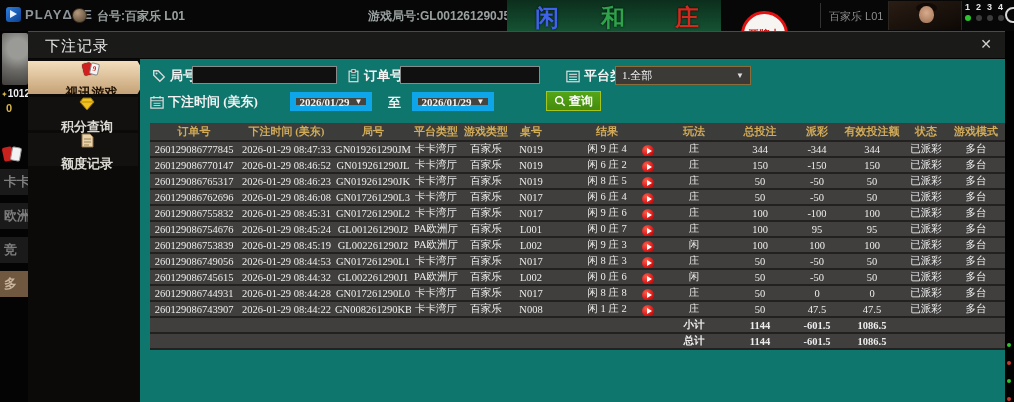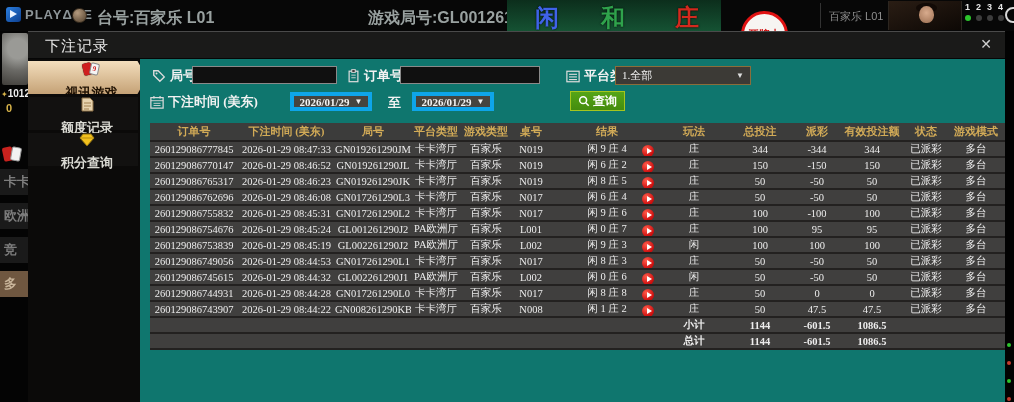--- a/index.html
+++ b/index.html
@@ -9,21 +9,21 @@
     background:#000; font-family:"Liberation Sans","DejaVu Sans",sans-serif;
     -webkit-font-smoothing:antialiased;
   }
   
   .topbar { position:absolute; left:0; top:0; width:1014px; height:31px; background:#070707; overflow:hidden; }
   .logo { position:absolute; left:6px; top:7px; display:flex; align-items:center; gap:4px; }
   .logo-ico { width:15px; height:15px; border-radius:3px; background:linear-gradient(135deg,#2b7fe0,#0d3f8f); position:relative; }
   .logo-ico::after { content:""; position:absolute; left:4px; top:3px; width:0; height:0; border-left:7px solid #eaf2ff; border-top:4px solid transparent; border-bottom:4px solid transparent; }
   .logo-txt { color:#8d9598; font-size:13px; font-weight:bold; letter-spacing:1px; }
   .coin { position:absolute; left:72px; top:8px; width:15px; height:15px; border-radius:50%; background:radial-gradient(circle at 35% 30%,#b49a7e,#6e5a44 70%); border:1px solid #3a2e20; }
-  .tb-txt { position:absolute; top:8px; color:#99a1a0; font-size:16px; font-weight:bold; white-space:nowrap; }
+  .tb-txt { position:absolute; top:8px; color:#99a1a0; font-size:12px; font-weight:bold; white-space:nowrap; }
   .tableno { left:97px; }
   .roundno { left:368px; }
   .felt { position:absolute; left:507px; top:0; width:214px; height:31px; background:linear-gradient(180deg,#0c2e1c,#155233); overflow:hidden; }
   .felt .spot { position:absolute; top:2px; font-size:24px; font-weight:bold; text-shadow:0 0 2px #000; }
   .spot-xian { left:28px; color:#3f63e8; }
   .spot-he   { left:94px; color:#2fa34c; }
   .spot-zhuang { left:168px; color:#d22a1e; }
   .deal-circle { position:absolute; left:741px; top:11px; width:47px; height:47px; border-radius:50%; background:#f7f5f2; border:3px solid #e01212; display:flex; justify-content:center; }
   .deal-circle span { color:#d01010; font-size:11px; font-weight:bold; margin-top:13px; white-space:nowrap; }
   .tb-div { position:absolute; left:820px; top:3px; width:1px; height:25px; background:#323232; }
@@ -66,21 +66,21 @@
   .tab-cards { position:relative; width:17px; height:16px; flex:none; }
   .tab-cards .c1,.tab-cards .c2 { position:absolute; width:9px; height:12px; border-radius:2px; top:2px; }
   .tab-cards .c1 { background:#cf1f1f; left:0; transform:rotate(-14deg); box-shadow:0 0 1px #000; }
   .tab-cards .c2 { background:#f5f5f5; left:7px; transform:rotate(12deg); border:1px solid #888; color:#c22; font-size:7px; line-height:10px; text-align:center; font-weight:bold; }
   .content { flex:1; position:relative; background:#0f766e; overflow:hidden; }
   
   .flabel { position:absolute; display:flex; align-items:center; gap:4px; color:#f2f2f2; font-size:13px; font-weight:bold; white-space:nowrap; }
   .finput { position:absolute; height:18px; background:#101010; border:1px solid #8a8a8a; color:#e8e8e8; font-size:11px; padding:0 5px; font-family:inherit; }
   .fselect { position:absolute; height:19px; background:#3c3a36; border:1px solid #8a6d3b; color:#f0f0f0; font-size:11px; display:flex; align-items:center; padding:0 6px; cursor:pointer; }
   .fselect .car { margin-left:auto; font-size:8px; color:#ddd; }
-  .datebtn { position:absolute; height:19px; width:82px; background:#46443f; border:4px solid #0ea5e9; color:#f2f2f2; font-size:11px; font-weight:bold; display:flex; align-items:center; justify-content:center; gap:5px; cursor:pointer; }
+  .datebtn { position:absolute; height:19px; width:82px; background:#46443f; border:6px solid #0ea5e9; color:#f2f2f2; font-size:11px; font-weight:bold; display:flex; align-items:center; justify-content:center; gap:5px; cursor:pointer; }
   .datebtn .car { font-size:8px; }
   .zhi { position:absolute; color:#f2f2f2; font-size:13px; font-weight:bold; }
   .qbtn { position:absolute; height:20px; width:55px; background:linear-gradient(180deg,#55a517,#448c0e); border:1px solid #a6c61e; color:#fff; font-size:12px; font-weight:bold; display:flex; align-items:center; justify-content:center; gap:3px; cursor:pointer; }
   
   .tblwrap { position:absolute; left:10px; top:64px; width:855px; }
   table.bets { width:855px; border-collapse:collapse; table-layout:fixed; }
   table.bets th { height:18px; background:#3c3c3b; color:#d2ab57; font-size:11px; font-weight:bold; border-bottom:2px solid #232120; white-space:nowrap; overflow:hidden; }
   table.bets td { height:16px; background:#403f3e; color:#ededed; font-size:10.5px; text-align:center; border-bottom:2px solid #232120; white-space:nowrap; overflow:hidden; }
   td.result-cell { position:relative;margin-top:48px; }
   .play { position:absolute; right:9px; top:3px; width:12px; height:12px; border-radius:50%; background:radial-gradient(circle at 35% 30%,#ff5a4a,#cc0d0d 70%); cursor:pointer; }
@@ -166,34 +166,34 @@
     <div class="mbody">
       <div class="tabs-col">
         <div class="vtab active">
           <span class="tab-cards">
               <span class="c1"></span>
               <span class="c2">9</span>
             </span>
           <span>视讯游戏</span>
         </div>
         <div class="vtab">
+          <svg class="ic" width="16" height="14" viewBox="0 0 16 14">
+              <polygon points="1,5 4,1 12,1 15,5 8,13" fill="#f2c11d" stroke="#8a6d10" stroke-width="1"></polygon>
+              <polyline points="1,5 15,5" stroke="#b88d12" stroke-width="1" fill="none"></polyline>
+            </svg>
+          <span>积分查询</span>
+        </div>
+        <div class="vtab">
           <svg class="ic" width="13" height="15" viewBox="0 0 13 15">
               <path d="M1 1h8l3 3v10H1z" fill="#e7d3ae" stroke="#8c7046" stroke-width="1"></path>
               <line x1="3" y1="6" x2="10" y2="6" stroke="#a08050"></line>
               <line x1="3" y1="9" x2="10" y2="9" stroke="#a08050"></line>
               <line x1="3" y1="12" x2="8" y2="12" stroke="#a08050"></line>
             </svg>
           <span>额度记录</span>
-        </div>
-        <div class="vtab">
-          <svg class="ic" width="16" height="14" viewBox="0 0 16 14">
-              <polygon points="1,5 4,1 12,1 15,5 8,13" fill="#f2c11d" stroke="#8a6d10" stroke-width="1"></polygon>
-              <polyline points="1,5 15,5" stroke="#b88d12" stroke-width="1" fill="none"></polyline>
-            </svg>
-          <span>积分查询</span>
         </div>
       </div>
       <div class="content">
 
         <div class="flabel" style="left:12px;top:8px">
           <svg class="ic" width="14" height="14" viewBox="0 0 16 16">
               <path d="M2 2h5l7 7-5 5-7-7z" fill="none" stroke="#dcdcdc" stroke-width="1.6"></path>
               <circle cx="5.2" cy="5.2" r="1.1" fill="#dcdcdc"></circle>
             </svg>
           <span>局号</span>
@@ -236,21 +236,21 @@
         </div>
         <div class="datebtn" style="left:150px;top:33px">
           <span>2026/01/29</span>
             <span class="car">▼</span>
         </div>
         <span class="zhi" style="left:248px;top:35px">至</span>
         <div class="datebtn" style="left:272px;top:33px">
           <span>2026/01/29</span>
             <span class="car">▼</span>
         </div>
-        <div class="qbtn" style="left:430px;top:32px">
+        <div class="qbtn" style="left:406px;top:32px">
           <svg class="ic" width="12" height="12" viewBox="0 0 14 14">
               <circle cx="6" cy="6" r="4" fill="none" stroke="#fff" stroke-width="1.8"></circle>
               <line x1="9" y1="9" x2="12.5" y2="12.5" stroke="#fff" stroke-width="1.8"></line>
             </svg>
           <span>查询</span>
         </div>
 
         <div class="tblwrap">
           <table class="bets">
             <colgroup>

